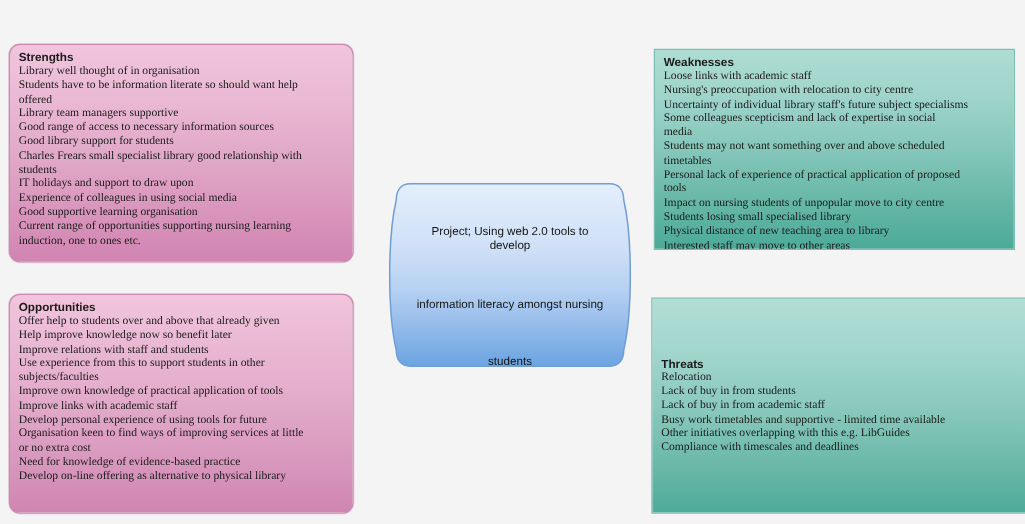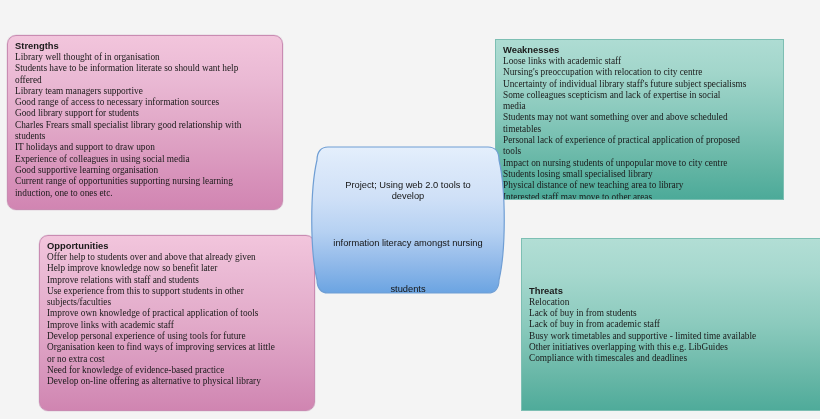--- a/index.html
+++ b/index.html
@@ -60,26 +60,25 @@
   
   #opportunities {
     left: 7px;
     top: 235px;
     width: 276px;
     height: 176px;
     border-radius: 9px;
     background: linear-gradient(to bottom, #f2c5dc 0%, #eab9d4 22%, #e2aac9 50%, #d795bc 80%, #d085b1 100%);
     border: 1px solid #c98bb2;
     box-shadow: 0 0 0 0.5px rgba(180,120,160,0.25);
-    margin-left: 32px;
   }
 
   
   #weaknesses {
-    left: 495px;
+    left: 523px;
     top: 39px;
     width: 289px;
     height: 161px;
     background: linear-gradient(to bottom, #aedcd3 0%, #a2d6cb 20%, #85c7ba 50%, #63b5a4 80%, #4caa99 100%);
     border: 1px solid #7dbfb3;
   }
 
   
   #threats {
     left: 521px;

